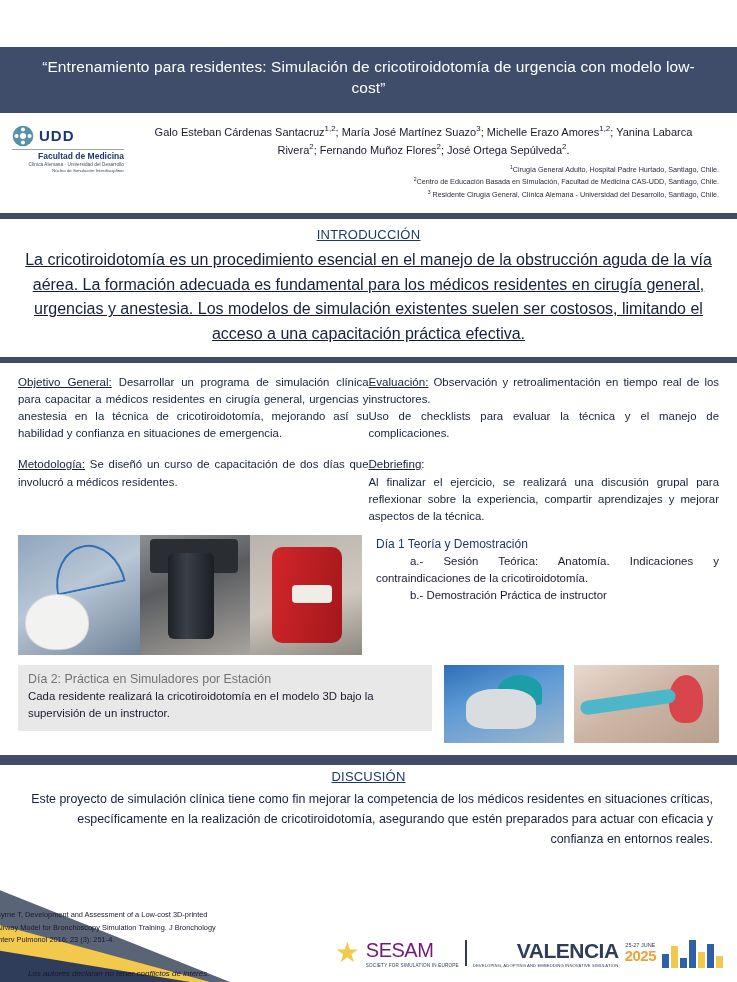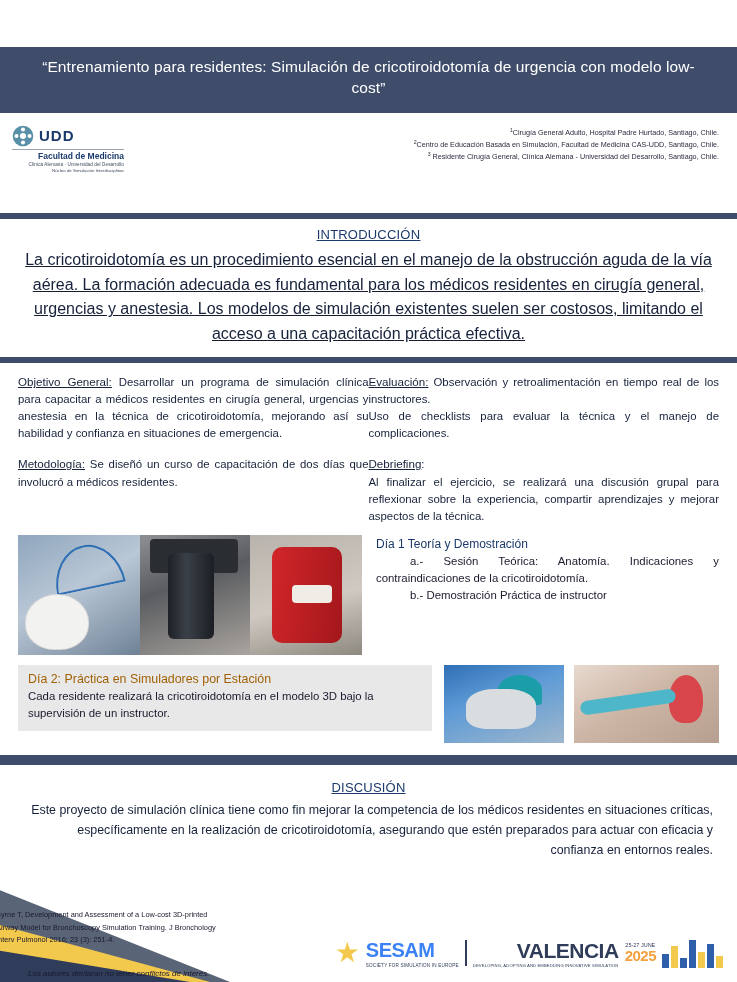--- a/index.html
+++ b/index.html
@@ -211,21 +211,21 @@
     gap: 12px;
     padding: 10px 18px 0 18px;
     align-items: flex-start;
   }
   .day2-box {
     flex: 1;
     background: #e8e8e8;
     padding: 7px 10px 9px 10px;
   }
   .day2-title {
-    color: #a16207;
+    color: #737373;
     font-size: 12.4px;
     margin-bottom: 2px;
   }
   .day2-text { font-size: 11.4px; line-height: 1.5; }
   .img-strip2 { display: flex; gap: 10px; }
   .ph4 {
     width: 120px; height: 78px;
     background: linear-gradient(160deg,#2f6fb5 0%,#5d9ad6 40%,#9fb7cc 100%);
     position: relative; overflow: hidden;
   }
@@ -252,21 +252,21 @@
   }
 
   
   .discussion-wrap {
     margin-top: 12px;
     background: #3f4d6b;
     height: 10px;
   }
   .discussion {
     background: #ffffff;
-    padding: 15px 24px 6px 24px;
+    padding: 4px 24px 6px 24px;
     text-align: center;
     position: relative;
     z-index: 2;
   }
   .disc-text {
     font-size: 12.4px;
     line-height: 1.6;
     text-align: right;
     color: #16213a;
   }
@@ -320,22 +320,22 @@
     gap: 6px;
     z-index: 4;
   }
   .star {
     color: #f2c94c;
     font-size: 28px;
     line-height: 1;
   }
   .sesam-name {
     font-size: 20px;
-    font-weight: bold;
-    color: #3b82f6;
+    font-weight: normal;
+    color: #701a75;
     letter-spacing: -0.5px;
   }
   .sesam-sub {
     font-size: 4.6px;
     color: #2f3c5a;
     letter-spacing: 0.2px;
     margin-top: 1px;
   }
   .sep-bar {
     width: 2px; height: 26px; background: #2f3c5a;
@@ -388,20 +388,23 @@
         <circle cx="25.5" cy="16" r="3" fill="#ffffff"></circle>
       </svg>
       <span class="logo-udd">UDD</span>
     </div>
     <div class="logo-divider"></div>
     <div class="logo-fac">Facultad de Medicina</div>
     <div class="logo-sub">Clínica Alemana · Universidad del Desarrollo</div>
     <div class="logo-sub2">Núcleo de Simulación Interdisciplinar</div>
   </div>
 
+  <div class="authors">
+    Galo Esteban Cárdenas Santacruz<sup>1,2</sup>; María José Martínez Suazo<sup>3</sup>; Michelle Erazo Amores<sup>1,2</sup>; Yanina Labarca Rivera<sup>2</sup>; Fernando Muñoz Flores<sup>2</sup>; José Ortega Sepúlveda<sup>2</sup>.
+  </div>
 
   <div class="affil">
     <div><sup>1</sup>Cirugía General Adulto, Hospital Padre Hurtado, Santiago, Chile.</div>
     <div><sup>2</sup>Centro de Educación Basada en Simulación, Facultad de Medicina CAS-UDD, Santiago, Chile.</div>
     <div><sup>3</sup> Residente Cirugía General, Clínica Alemana - Universidad del Desarrollo, Santiago, Chile.</div>
   </div>
 </div>
 
 <div class="rule"></div>
 

